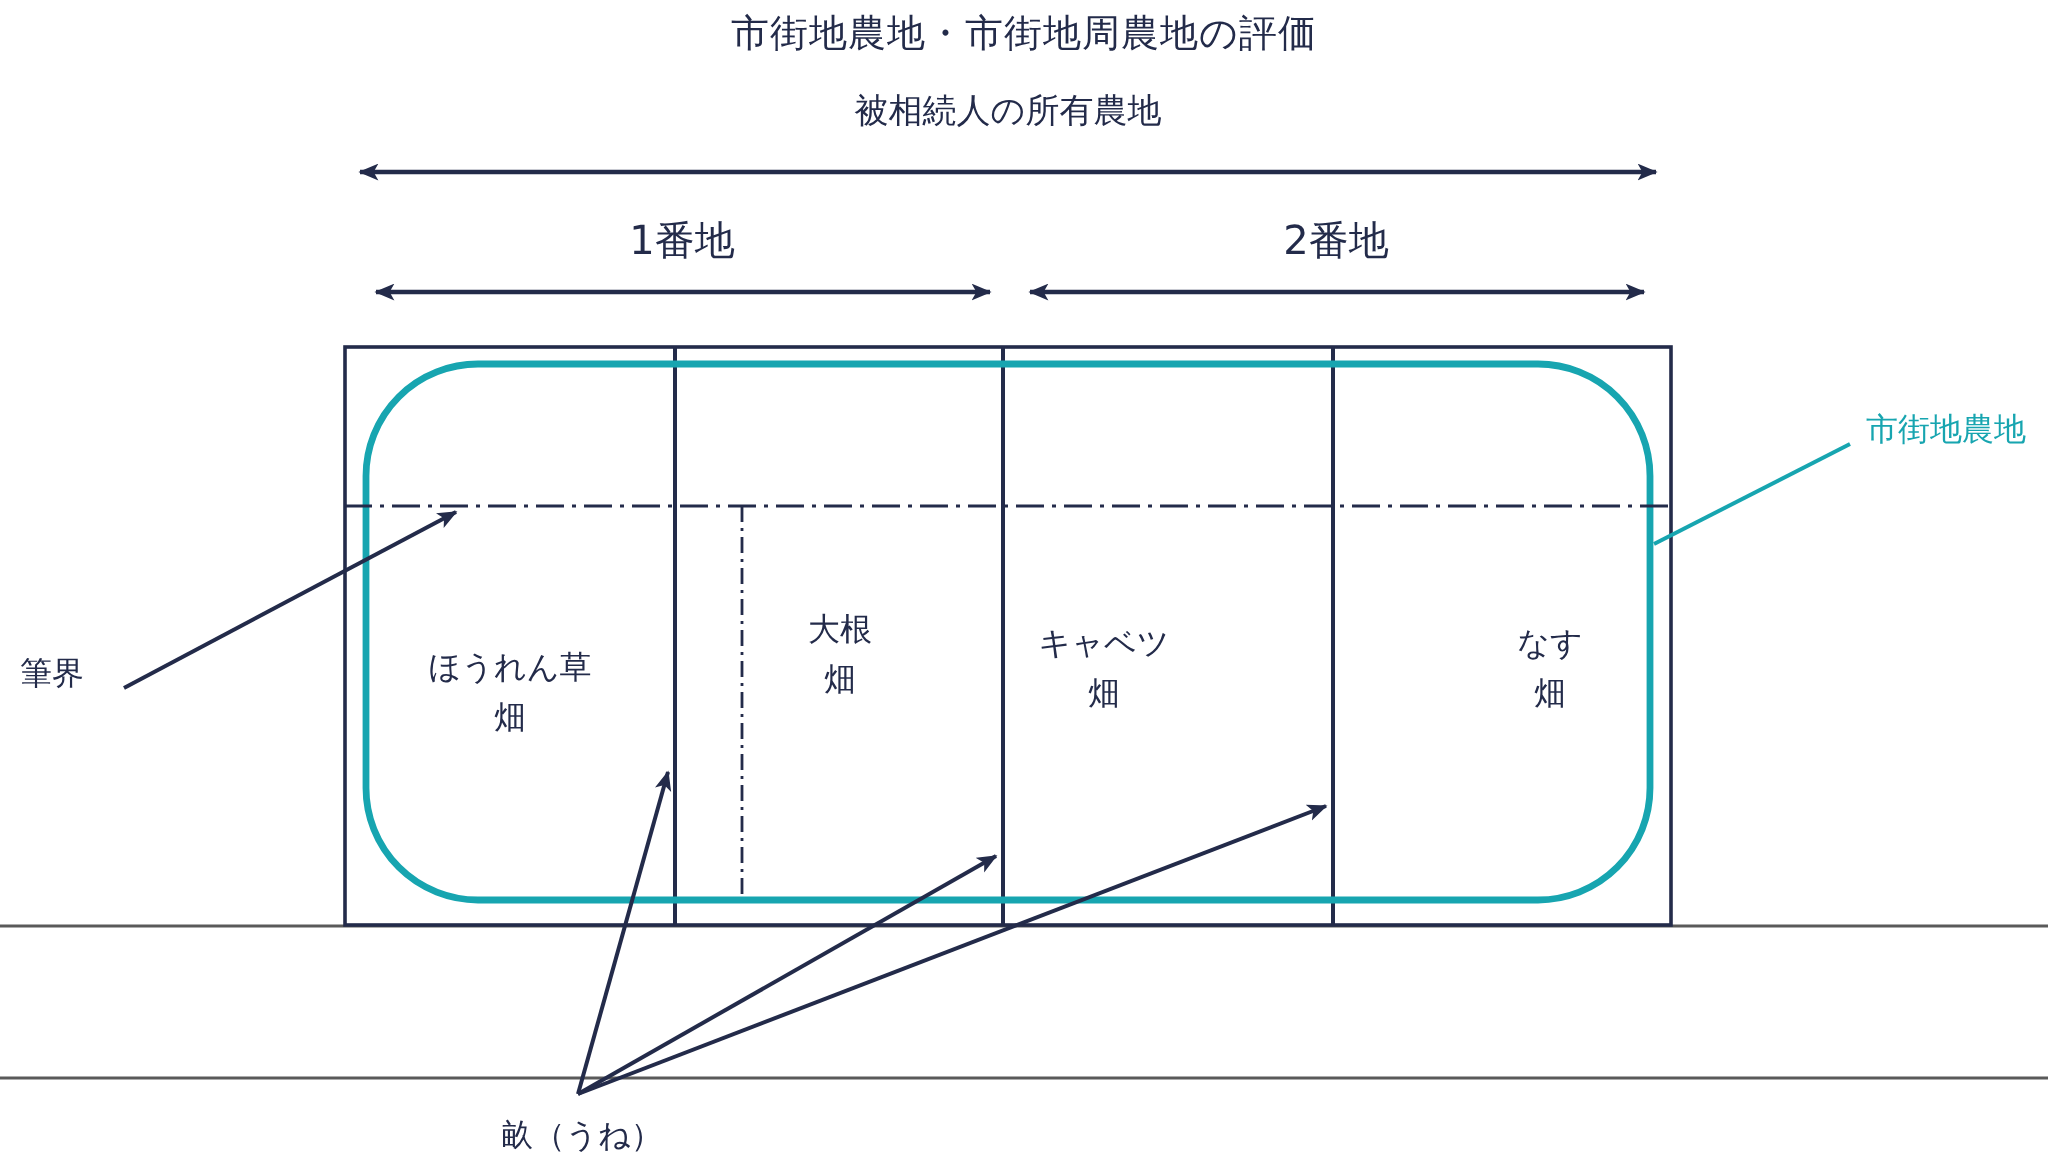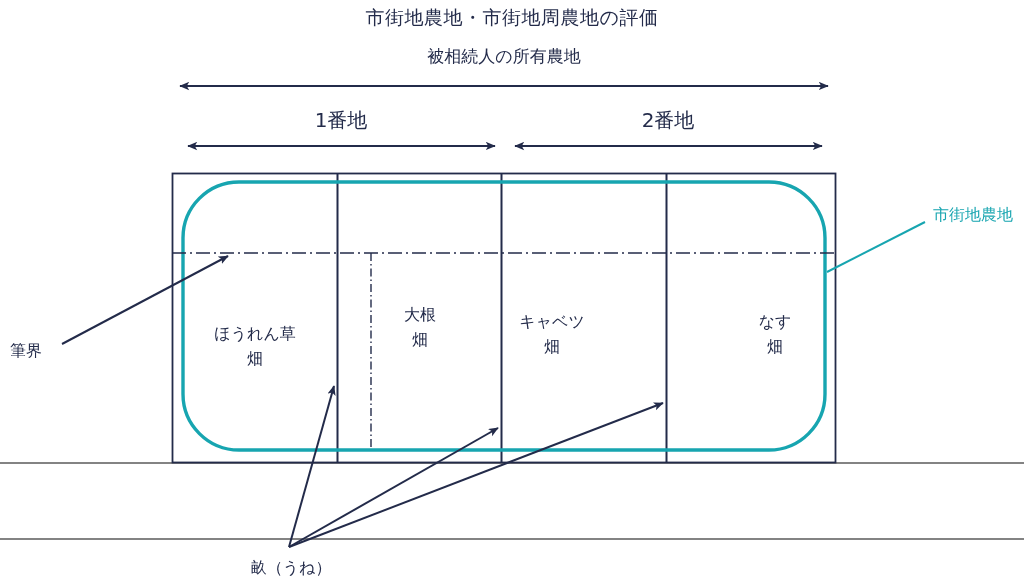--- a/index.html
+++ b/index.html
@@ -138,19 +138,19 @@
 
   <div class="txt plot-label center-x" style="left:420px; top:303px;">大根
 畑</div>
 
   <div class="txt plot-label center-x" style="left:552px; top:310px;">キャベツ
 畑</div>
 
   <div class="txt plot-label center-x" style="left:751px; top:310px;margin-left:24px;">なす
 畑</div>
 
-  <div class="txt callout" style="left:10px; top:341px;">筆界</div>
+  <div class="txt callout" style="left:10px; top:327px;">筆界</div>
 
   <div class="txt callout-teal" style="left:933px; top:205px;">市街地農地</div>
 
   <div class="txt callout center-x" style="left:291px; top:558px;">畝（うね）</div>
 
 </div>
 
 </body></html>

